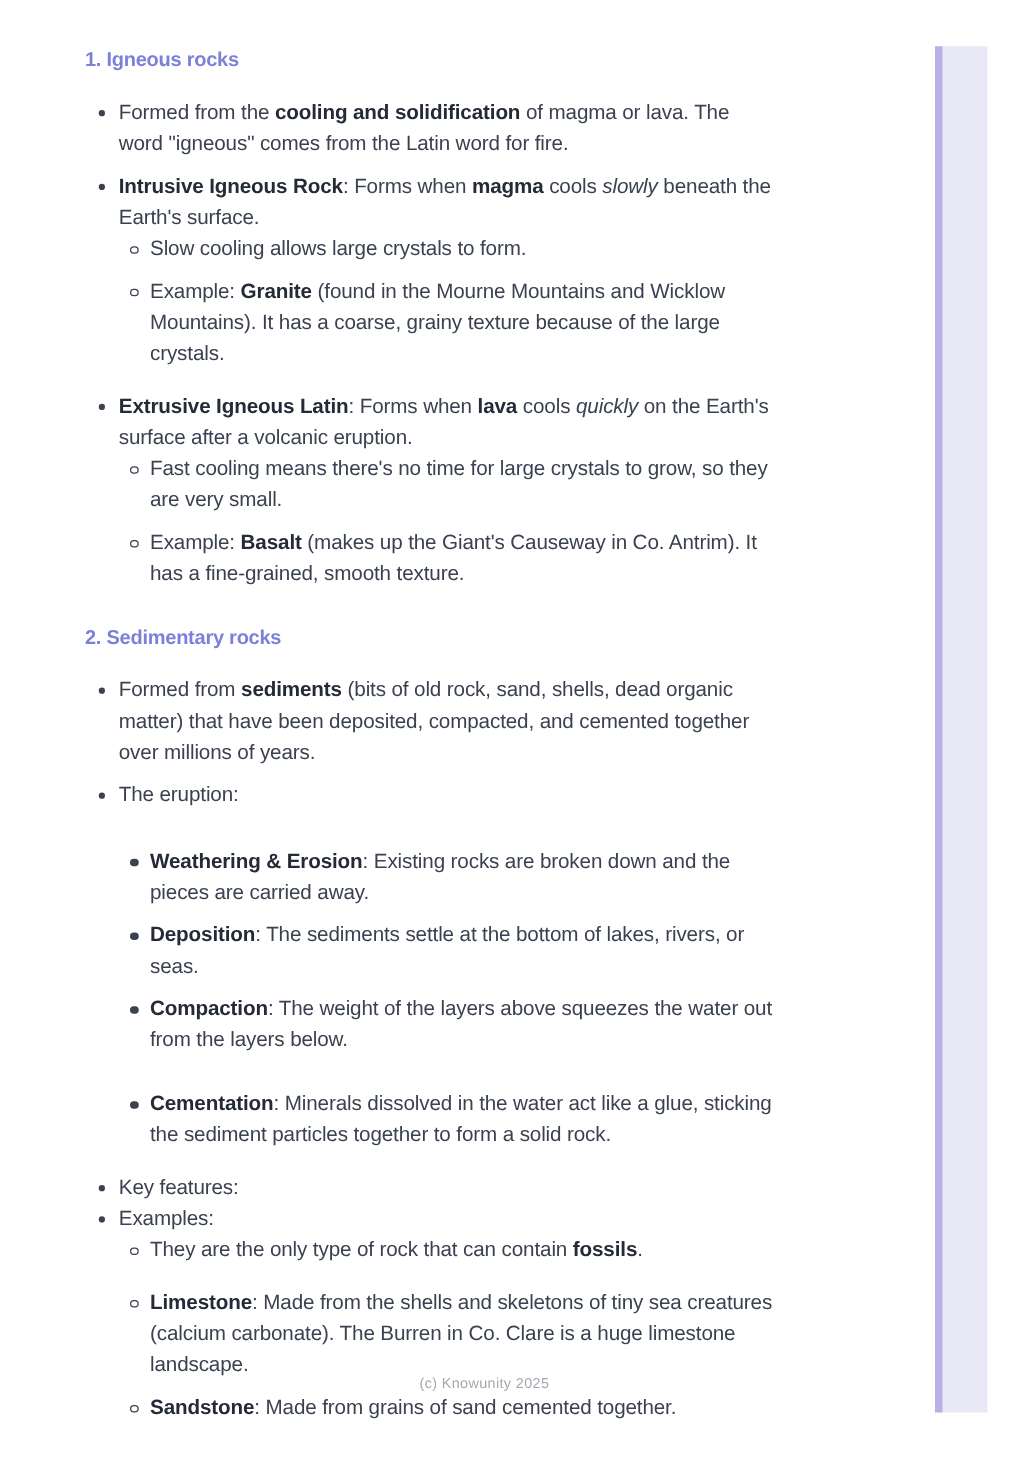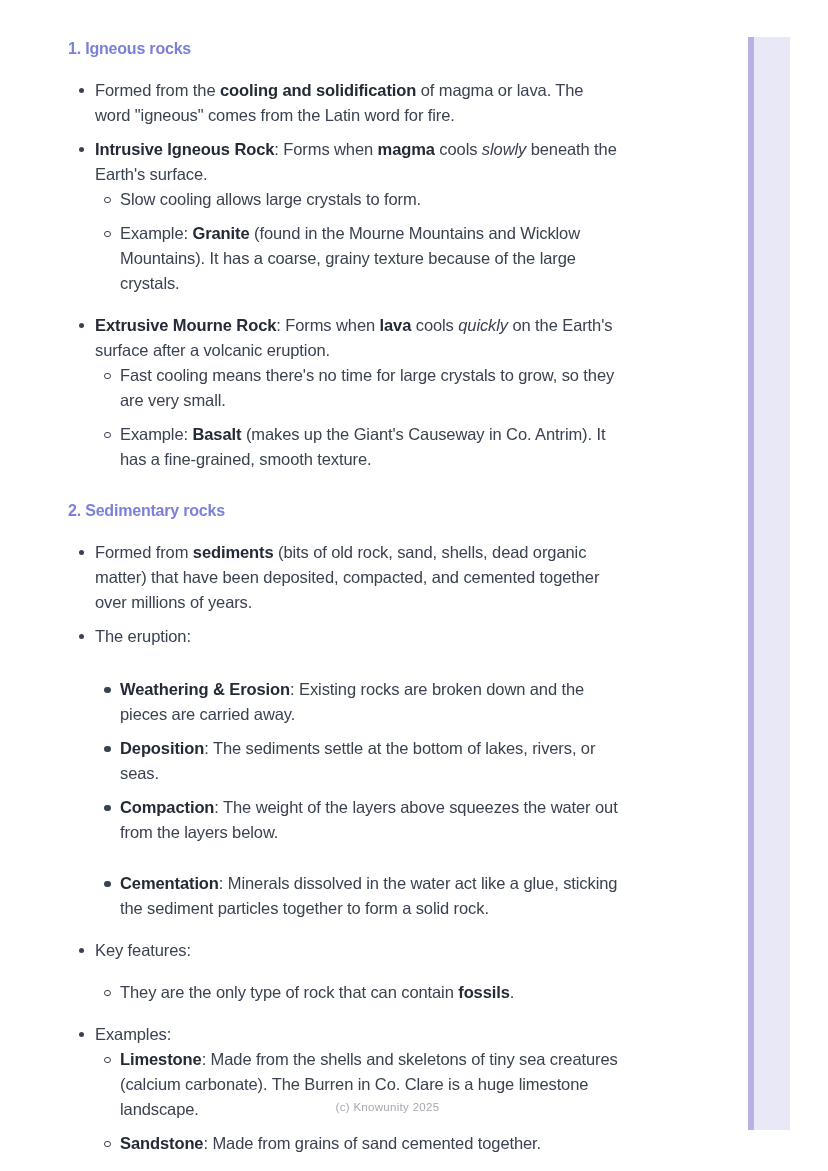--- a/index.html
+++ b/index.html
@@ -72,32 +72,32 @@
 <div class="page">
   <div class="side-strip"></div>
   <div class="watermark">(c) Knowunity 2025</div>
   <main class="content" id="content">
       <section class="section">
         <h2>1. Igneous rocks</h2>
         <div class="item lvl1" style="margin-bottom: 9px;"><span class="marker m-disc"></span><span><span class="">Formed from the </span><span class="run-b ">cooling and solidification</span><span class=""> of magma or lava. The word "igneous" comes from the Latin word for fire.</span></span></div>
         <div class="item lvl1" style="margin-bottom: 0px;"><span class="marker m-disc"></span><span><span class="run-b ">Intrusive Igneous Rock</span><span class="">: Forms when </span><span class="run-b ">magma</span><span class=""> cools </span><span class="run-i">slowly</span><span class=""> beneath the Earth's surface.</span></span></div>
         <div class="item lvl2" style="margin-bottom: 9px;"><span class="marker m-circle"></span><span><span class="">Slow cooling allows large crystals to form.</span></span></div>
         <div class="item lvl2" style="margin-bottom: 17px;"><span class="marker m-circle"></span><span><span class="">Example: </span><span class="run-b ">Granite</span><span class=""> (found in the Mourne Mountains and Wicklow Mountains). It has a coarse, grainy texture because of the large crystals.</span></span></div>
-        <div class="item lvl1" style="margin-bottom: 0px;"><span class="marker m-disc"></span><span><span class="run-b ">Extrusive Mourne Rock</span><span class="">: Forms when </span><span class="run-b ">lava</span><span class=""> cools </span><span class="run-i">quickly</span><span class=""> on the Earth's surface after a volcanic eruption.</span></span></div>
+        <div class="item lvl1" style="margin-bottom: 0px;"><span class="marker m-disc"></span><span><span class="run-b ">Extrusive Igneous Latin</span><span class="">: Forms when </span><span class="run-b ">lava</span><span class=""> cools </span><span class="run-i">quickly</span><span class=""> on the Earth's surface after a volcanic eruption.</span></span></div>
         <div class="item lvl2" style="margin-bottom: 9px;"><span class="marker m-circle"></span><span><span class="">Fast cooling means there's no time for large crystals to grow, so they are very small.</span></span></div>
         <div class="item lvl2" style="margin-bottom: 0px;"><span class="marker m-circle"></span><span><span class="">Example: </span><span class="run-b ">Basalt</span><span class=""> (makes up the Giant's Causeway in Co. Antrim). It has a fine-grained, smooth texture.</span></span></div>
       </section>
       <section class="section">
         <h2>2. Sedimentary rocks</h2>
         <div class="item lvl1" style="margin-bottom: 9px;"><span class="marker m-disc"></span><span><span class="">Formed from </span><span class="run-b ">sediments</span><span class=""> (bits of old rock, sand, shells, dead organic matter) that have been deposited, compacted, and cemented together over millions of years.</span></span></div>
         <div class="item lvl1" style="margin-bottom: 0px;"><span class="marker m-disc"></span><span><span class="">The eruption:</span></span></div>
         <div class="item lvl2" style="margin-bottom: 9px; margin-top: 28px;"><span class="marker m-disc"></span><span><span class="run-b ">Weathering &amp; Erosion</span><span class="">: Existing rocks are broken down and the pieces are carried away.</span></span></div>
         <div class="item lvl2" style="margin-bottom: 9px;"><span class="marker m-disc"></span><span><span class="run-b ">Deposition</span><span class="">: The sediments settle at the bottom of lakes, rivers, or seas.</span></span></div>
         <div class="item lvl2" style="margin-bottom: 26px;"><span class="marker m-disc"></span><span><span class="run-b ">Compaction</span><span class="">: The weight of the layers above squeezes the water out from the layers below.</span></span></div>
         <div class="item lvl2" style="margin-bottom: 17px;"><span class="marker m-disc"></span><span><span class="run-b ">Cementation</span><span class="">: Minerals dissolved in the water act like a glue, sticking the sediment particles together to form a solid rock.</span></span></div>
-        <div class="item lvl1" style="margin-bottom: 17px;"><span class="marker m-disc"></span><span><span class="">Key features:</span></span></div>
+        <div class="item lvl1" style="margin-bottom: 0px;"><span class="marker m-disc"></span><span><span class="">Key features:</span></span></div>
+        <div class="item lvl1" style="margin-bottom: 0px;"><span class="marker m-disc"></span><span><span class="">Examples:</span></span></div>
         <div class="item lvl2" style="margin-bottom: 17px;"><span class="marker m-circle"></span><span><span class="">They are the only type of rock that can contain </span><span class="run-b ">fossils</span><span class="">.</span></span></div>
-        <div class="item lvl1" style="margin-bottom: 0px;"><span class="marker m-disc"></span><span><span class="">Examples:</span></span></div>
         <div class="item lvl2" style="margin-bottom: 9px;"><span class="marker m-circle"></span><span><span class="run-b ">Limestone</span><span class="">: Made from the shells and skeletons of tiny sea creatures (calcium carbonate). The Burren in Co. Clare is a huge limestone landscape.</span></span></div>
         <div class="item lvl2" style="margin-bottom: 0px;"><span class="marker m-circle"></span><span><span class="run-b ">Sandstone</span><span class="">: Made from grains of sand cemented together.</span></span></div>
       </section>
     </main>
 </div>
 
 </body></html>

